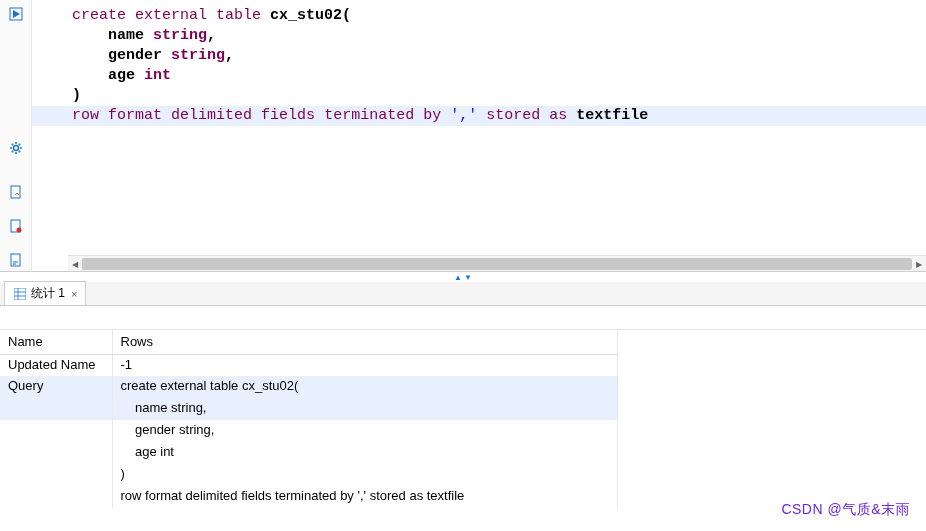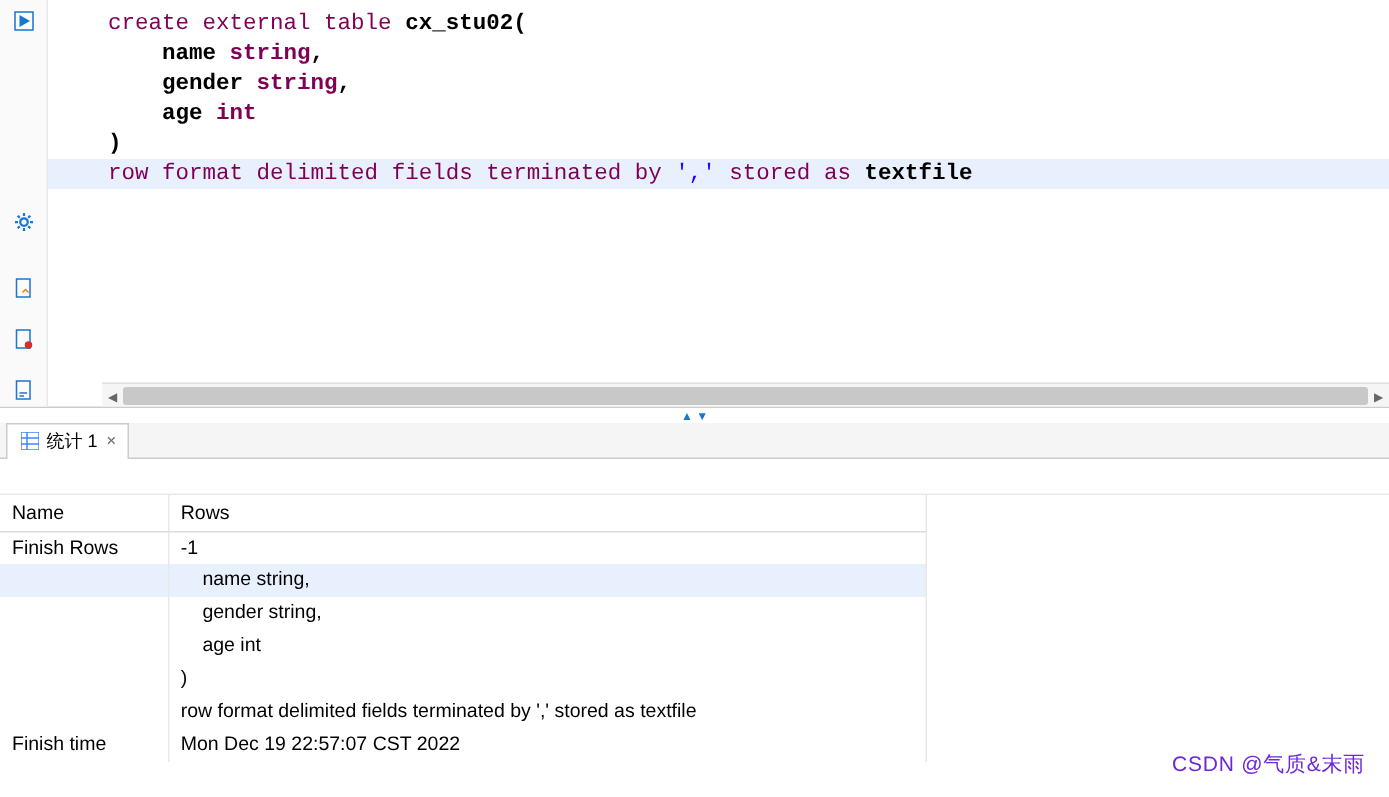--- a/index.html
+++ b/index.html
@@ -104,21 +104,21 @@
       height: 6px;
       display: flex;
       align-items: center;
       justify-content: center;
       font-size: 8px;
       color: #1976d2;
       gap: 4px;
     }
     .tab-bar {
       display: flex;
-      align-items: center;
+      align-items: flex-end;
       height: 24px;
       border-bottom: 1px solid #ccc;
       background: #f5f5f5;
       padding-left: 4px;
     }
     .tab {
       display: flex;
       align-items: center;
       gap: 4px;
       padding: 3px 8px;
@@ -254,44 +254,44 @@
   <div class="results-spacer"></div>
   <table class="results-table">
     <thead>
       <tr>
         <th class="name-col">Name</th>
         <th class="value-col">Rows</th>
       </tr>
     </thead>
     <tbody id="results-body">
         <tr>
-          <td class="name-col">Finish Rows</td>
+          <td class="name-col">Updated Name</td>
           <td class="value-col query-val">-1</td>
         </tr>
         <tr class="hl">
+          <td class="name-col">Query</td>
+          <td class="value-col query-val">create external table cx_stu02(</td>
+        </tr>
+        <tr class="hl">
           <td class="name-col"></td>
           <td class="value-col query-val">    name string,</td>
         </tr>
         <tr>
           <td class="name-col"></td>
           <td class="value-col query-val">    gender string,</td>
         </tr>
         <tr>
           <td class="name-col"></td>
           <td class="value-col query-val">    age int</td>
         </tr>
         <tr>
           <td class="name-col"></td>
           <td class="value-col query-val">)</td>
         </tr>
         <tr>
           <td class="name-col"></td>
           <td class="value-col query-val">row format delimited fields terminated by ',' stored as textfile</td>
-        </tr>
-        <tr>
-          <td class="name-col">Finish time</td>
-          <td class="value-col query-val">Mon Dec 19 22:57:07 CST 2022</td>
         </tr>
       </tbody>
   </table>
 </div>
 
 <div class="watermark">CSDN @气质&amp;末雨</div>
 
 </body></html>

